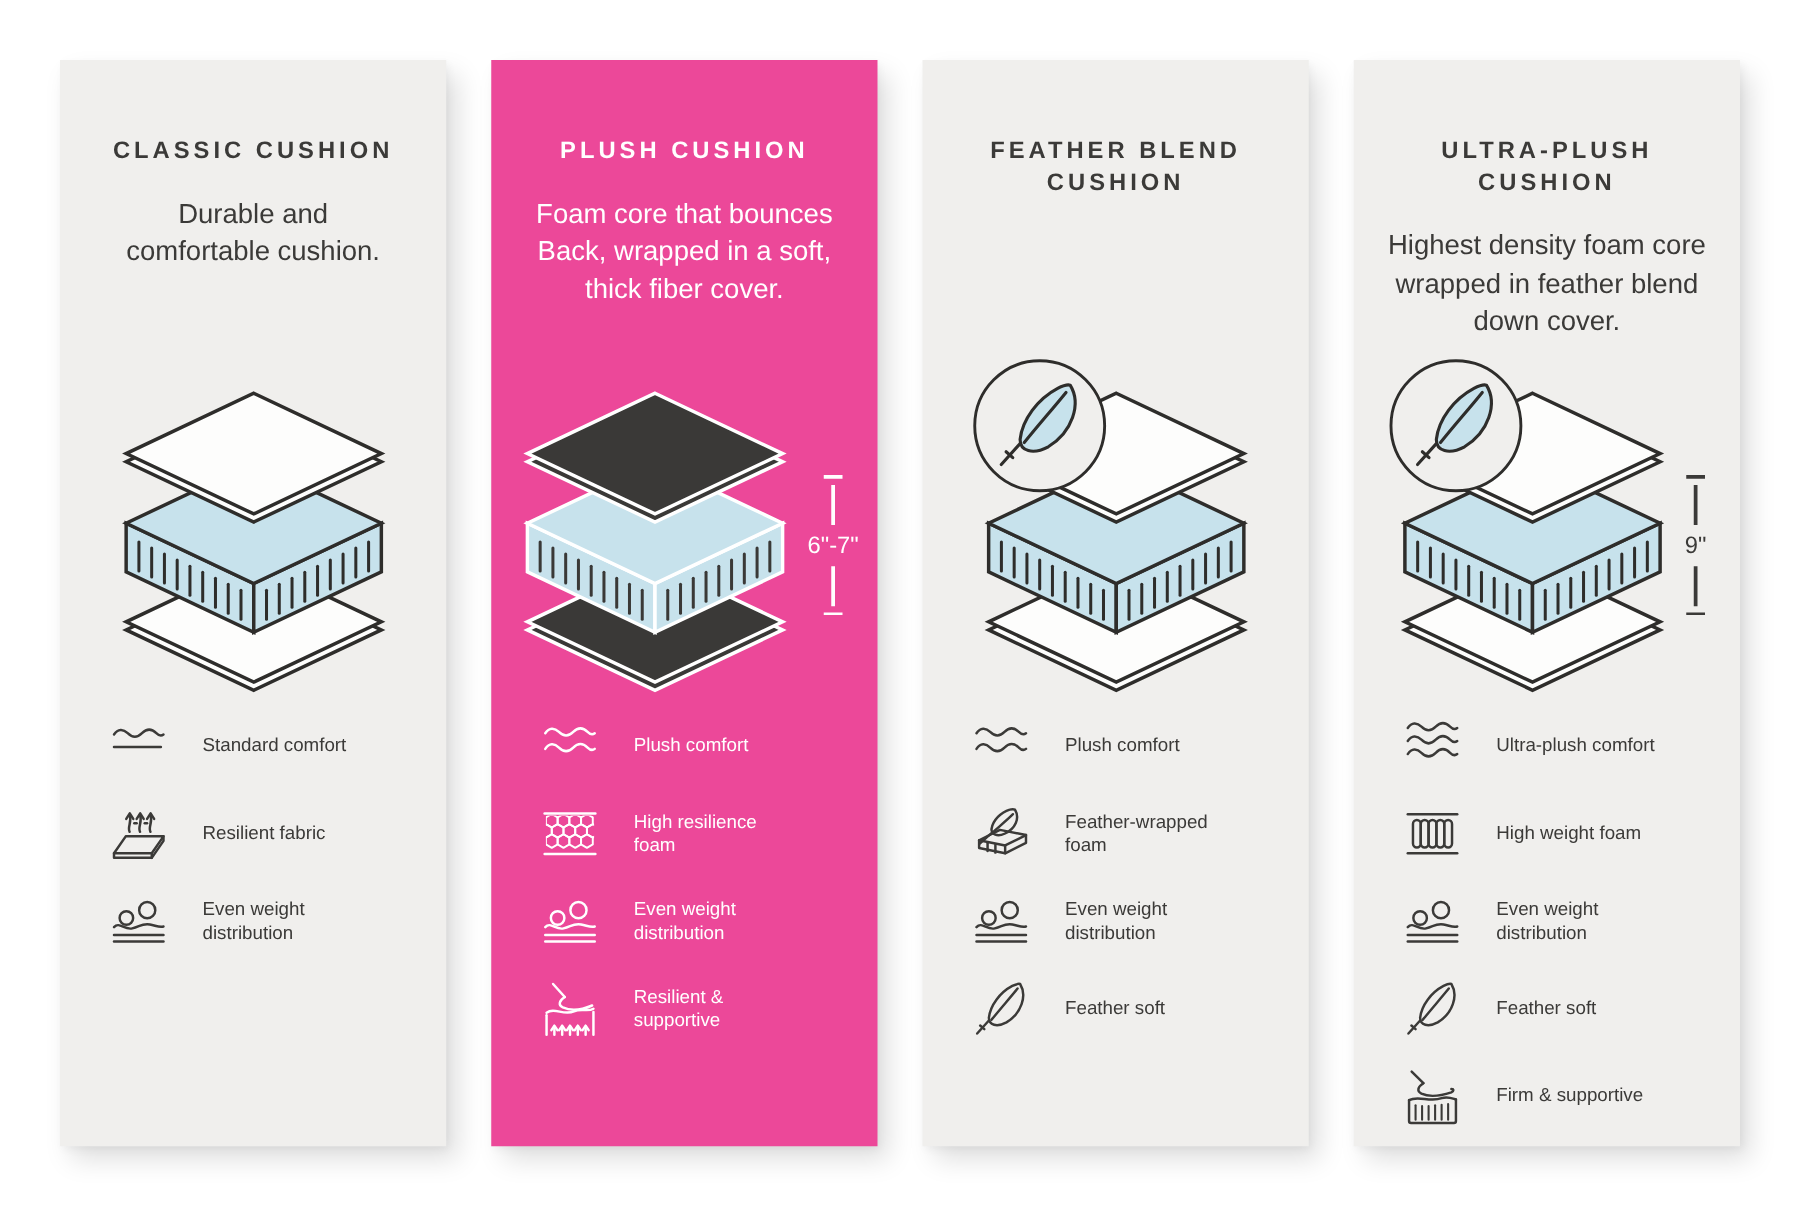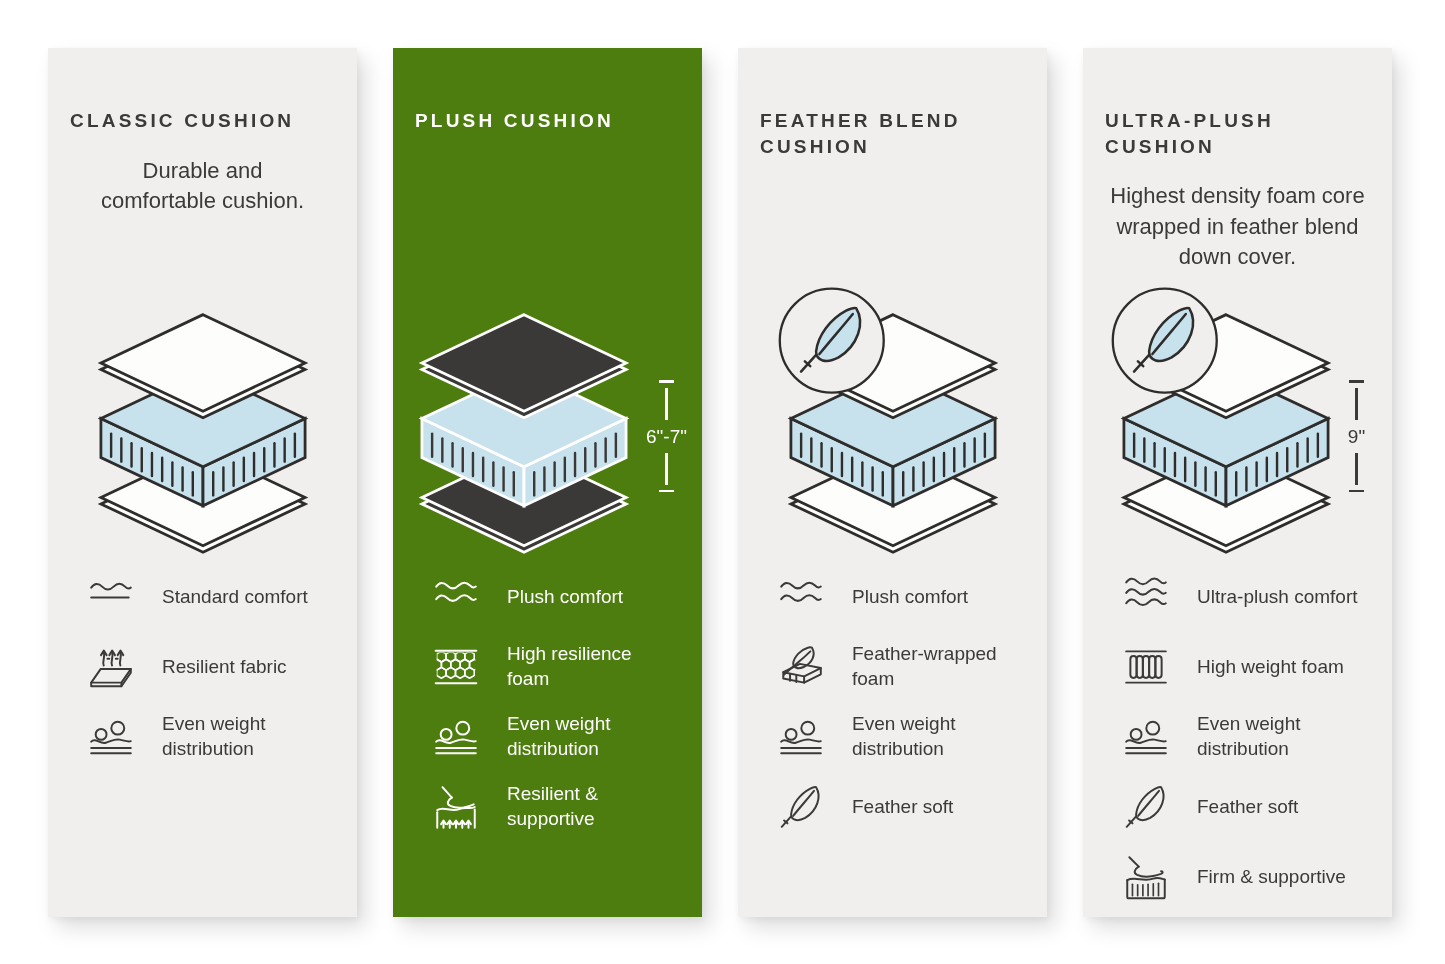--- a/index.html
+++ b/index.html
@@ -6,24 +6,24 @@
   body{
     width:1445px;height:964px;overflow:hidden;
     font-family:"Liberation Sans",sans-serif;color:#3b3a38;
   }
   .board{display:flex;gap:36px;padding:48px 0 0 48px;box-sizing:border-box;}
   .card{
     width:309px;height:869px;flex:none;box-sizing:border-box;
     background:#f0efed;padding:54px 22px 30px;
     box-shadow:9px 11px 20px rgba(0,0,0,.13), 2px 3px 7px rgba(0,0,0,.05);
   }
-  .card.dark{background:#4d7c0f;color:#ffffff;}
+  .card.dark{background:#ec4899;color:#ffffff;}
   .head{height:188px;padding-top:6px;}
   .title{
-    margin:0;text-align:left;font-size:19px;font-weight:bold;
+    margin:0;text-align:center;font-size:19px;font-weight:bold;
     letter-spacing:3.2px;line-height:1.35;white-space:pre-line;
   }
   .desc{
     margin:22px 0 0;text-align:center;font-size:22px;line-height:1.38;
     white-space:pre-line;
   }
   .illu{
     height:274px;margin:-12px -12px 0;display:flex;align-items:flex-start;
     justify-content:center;gap:6px;
   }
@@ -32,21 +32,21 @@
   .m-cap{width:15px;height:2.5px;background:var(--mcol);}
   .m-line{width:2.5px;height:32px;background:var(--mcol);}
   .m-text{font-size:19px;line-height:1;margin:2px 0;color:var(--mcol);white-space:nowrap;}
   .features{list-style:none;margin:14px 0 0;padding:0 0 0 16px;}
   .feat{display:flex;align-items:center;gap:26px;margin-bottom:20px;min-height:46px;}
   .ficon{width:50px;flex:0 0 50px;display:flex;}
   .ficon svg{
     width:50px;height:50px;stroke:currentColor;fill:none;
     stroke-width:1.9;stroke-linecap:round;stroke-linejoin:round;
   }
-  .flabel{font-size:19px;line-height:1.3;white-space:pre-line;}
+  .flabel{font-size:15px;line-height:1.3;white-space:pre-line;}
 </style>
 </head>
 <body>
 
 <div class="board">
 
   <section class="card">
     <div class="head">
       <h2 class="title">CLASSIC CUSHION</h2>
       <p class="desc">Durable and
@@ -123,20 +123,23 @@
           </span>
           <span class="flabel">Even weight
 distribution</span>
         </li>
       </ul>
   </section>
 
   <section class="card dark">
     <div class="head">
       <h2 class="title">PLUSH CUSHION</h2>
+      <p class="desc">Foam core that bounces
+Back, wrapped in a soft,
+thick fiber cover.</p>
     </div>
     <div class="illu">
         <svg class="cushion" viewBox="25 -30 250 292">
       <polygon points="150,155 260,207 150,259 40,207" fill="#3a3937" stroke="#ffffff" stroke-width="3"></polygon>
           <polygon points="150,148 260,200 150,252 40,200" fill="#3a3937" stroke="#ffffff" stroke-width="3"></polygon>
           <polygon points="40,115 40,157 150,209 150,167" fill="#c7e2ec" stroke="#ffffff" stroke-width="3"></polygon>
           <polygon points="150,167 150,209 260,157 260,115" fill="#c7e2ec" stroke="#ffffff" stroke-width="3"></polygon>
           <polygon points="150,63 260,115 150,167 40,115" fill="#c7e2ec" stroke="#ffffff" stroke-width="3"></polygon>
           <g stroke="#3a3937" stroke-width="2.6" stroke-linecap="round">
             <line x1="51.0" y1="131.2" x2="51.0" y2="156.2"></line>

